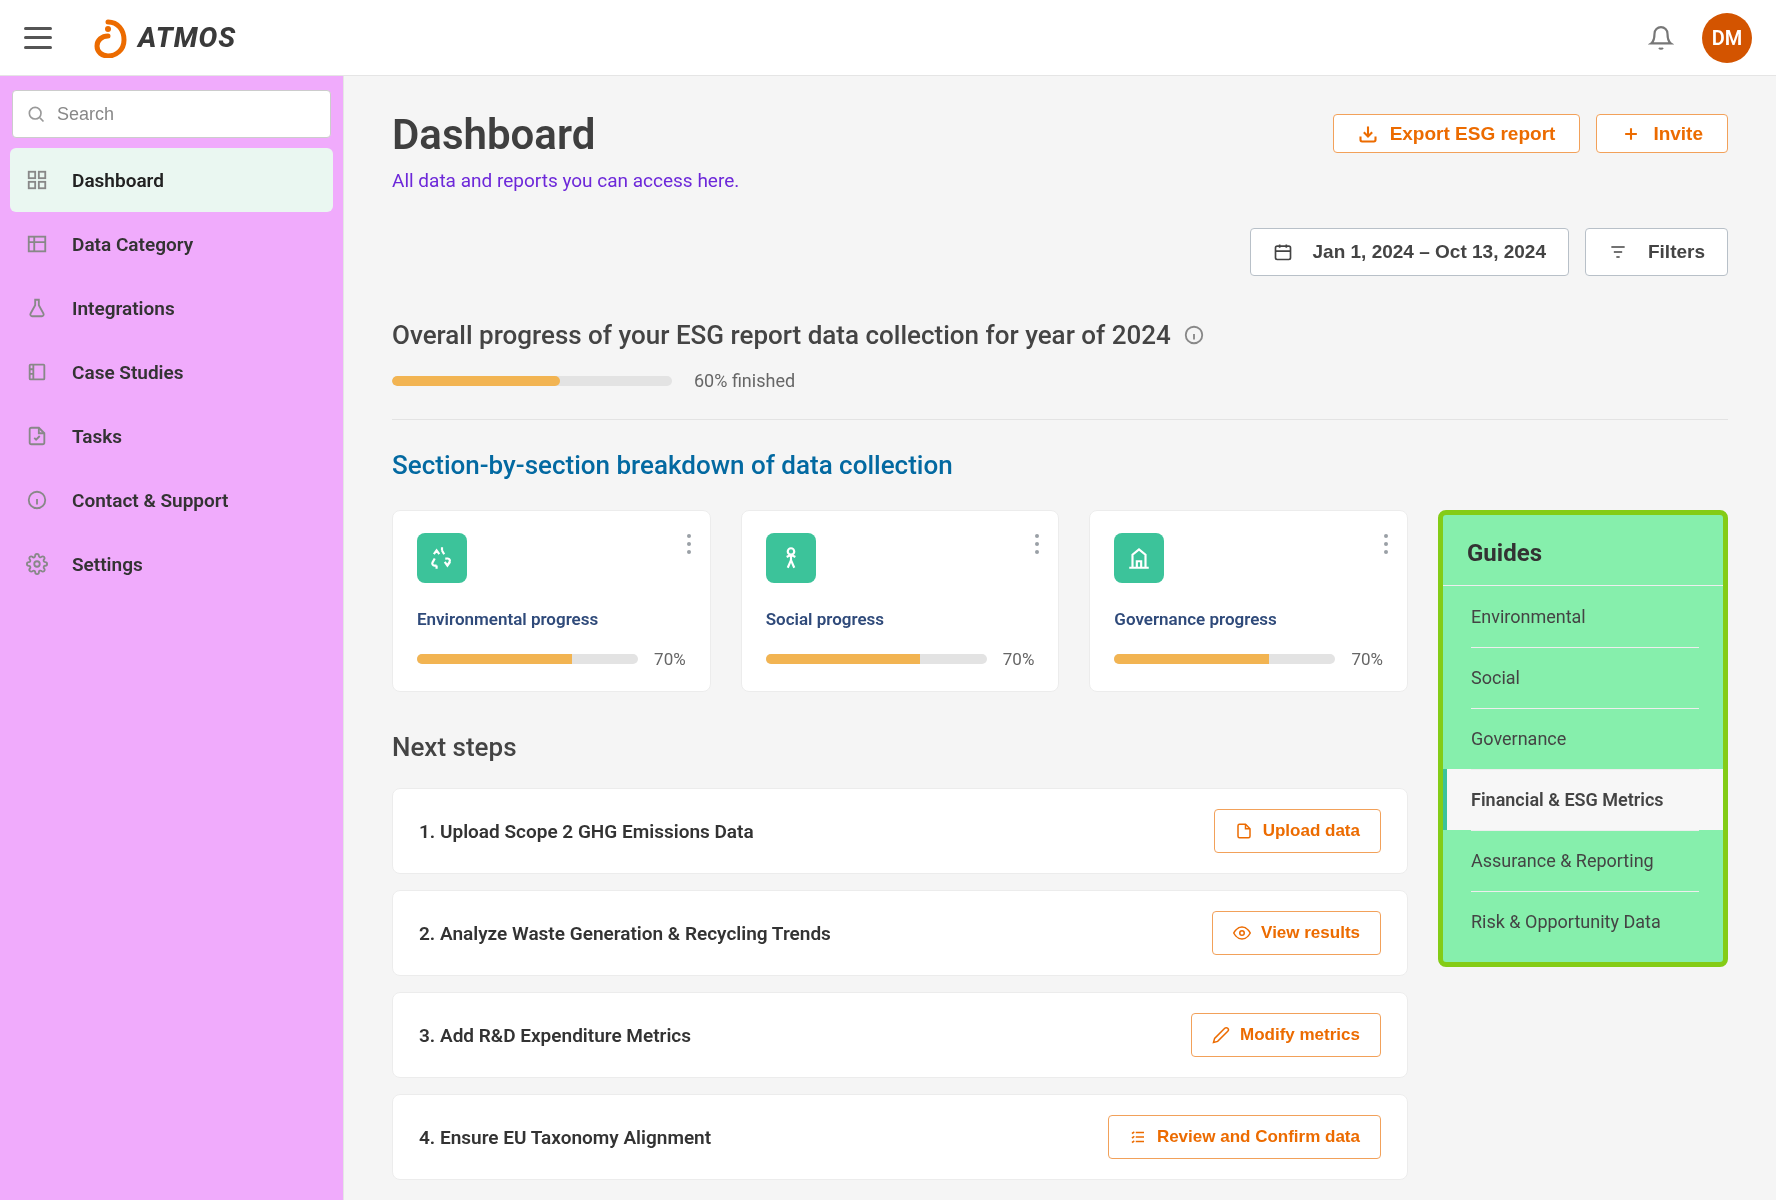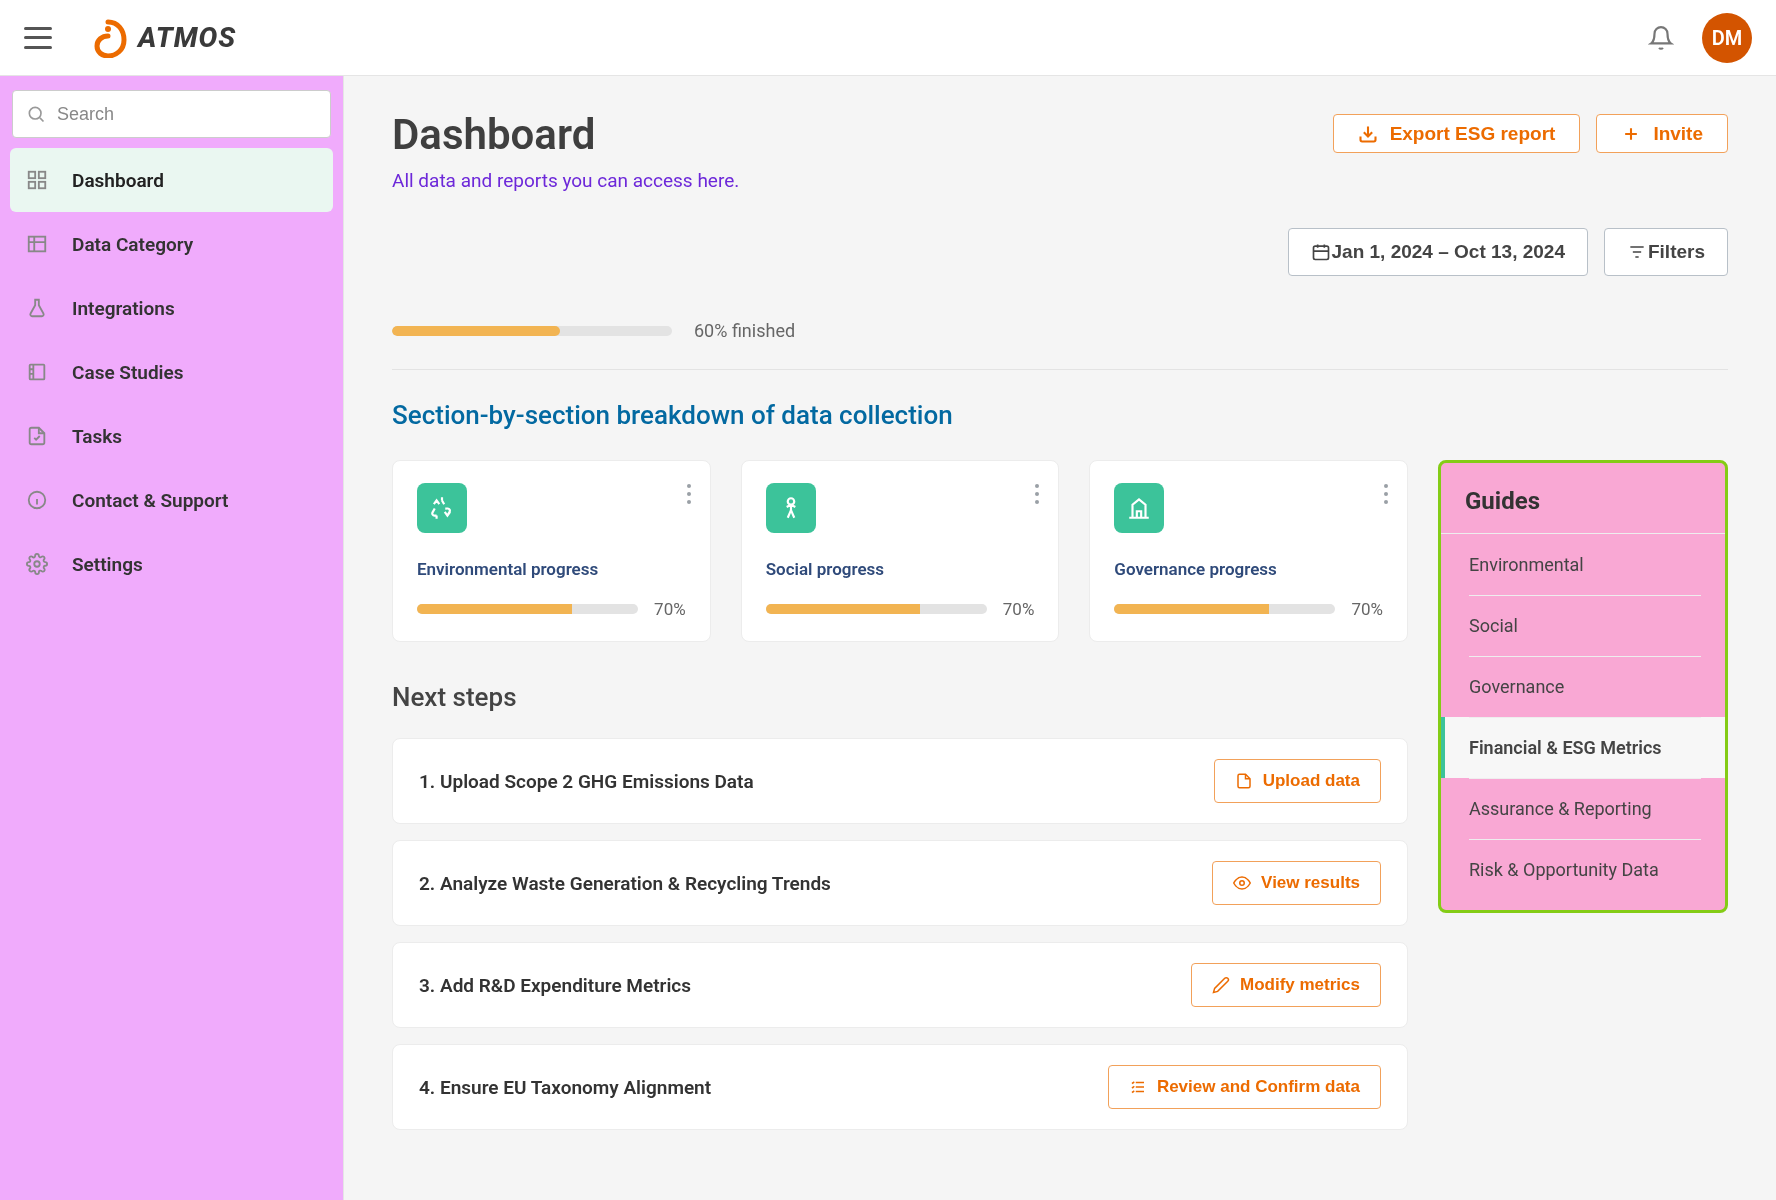--- a/index.html
+++ b/index.html
@@ -49,21 +49,21 @@
 .page-header { display:flex; align-items:flex-start; justify-content:space-between; margin-bottom:36px;}
 .page-title { font-size:42px; font-weight:600; color:#3f3f3f; margin-bottom:10px;}
 .page-subtitle { font-size:19px; color:#6d28d9; }
 .header-actions { display:flex; gap:16px; margin-top:4px;}
 .btn-outline {
   display:flex; align-items:center; gap:12px; height:39px; padding:0 24px;
   border:1px solid #f2a15a; border-radius:4px; background:#fff;
   color:#ec6b00; font-size:19px; font-weight:600; cursor:pointer;
 }
 .btn-outline-secondary {
-  display:flex; align-items:center; gap:1px; height:48px; padding:0 22px;
+  display:flex; align-items:center; gap:20px; height:48px; padding:0 22px;
   border:1px solid #b8c0c8; border-radius:4px; background:#fff;
   color:#444; font-size:19px; font-weight:600; cursor:pointer;
 }
 .btn-outline-small {
   display:flex; align-items:center; gap:10px; height:44px; padding:0 20px;
   border:1px solid #f2a15a; border-radius:4px; background:#fff;
   color:#ec6b00; font-size:17px; font-weight:600; cursor:pointer;
 }
 .filter-row { display:flex; justify-content:flex-end; gap:16px; margin-bottom:44px;}
 .section-title { font-size:26px; font-weight:500; color:#444; display:flex; align-items:center; gap:12px; margin-bottom:20px;}
@@ -94,21 +94,21 @@
 .card-prog-fill { height:100%; background:#f2b452;}
 .card-prog-text { font-size:17px; color:#666;}
 .next-title { font-size:26px; font-weight:500; color:#444; margin-bottom:26px;}
 .step-row {
   background:#fff; border:1px solid #ececec; border-radius:8px;
   display:flex; align-items:center; justify-content:space-between;
   padding:20px 26px; margin-bottom:16px;
 }
 .step-text { font-size:19px; font-weight:600; color:#333;}
 .guides-panel {
-  width:290px; background:#f9a8d4; border:3px solid #84cc16; border-radius:8px;
+  width:290px; background:#86efac; border:5px solid #84cc16; border-radius:8px;
   padding:24px 0 10px 0;
 }
 .guides-title { font-size:24px; font-weight:700; color:#333; padding:0 24px 18px 24px; border-bottom:1px solid #eee;}
 .guide-item {
   padding:20px 24px; font-size:18px; color:#444; cursor:pointer;
   border-left:4px solid transparent; position:relative;
 }
 .guide-item + .guide-item::before {
   content:""; position:absolute; left:24px; right:24px; top:0; height:1px; background:#eee;
 }
@@ -262,20 +262,29 @@
       <button class="btn-outline-secondary">
         <span>
           <svg width="20" height="20" viewBox="0 0 24 24" fill="none" stroke="currentColor" stroke-width="2">
               <path d="M4 6h16M7 12h10M10 18h4"></path>
             </svg>
         </span>
         <span>Filters</span>
       </button>
     </div>
 
+    <h2 class="section-title">
+      <span>Overall progress of your ESG report data collection for year of 2024</span>
+      <span class="info-icon">
+        <svg width="22" height="22" viewBox="0 0 24 24" fill="none" stroke="currentColor" stroke-width="2">
+            <circle cx="12" cy="12" r="9"></circle>
+            <path d="M12 8h.01M11 12h1v4h1"></path>
+          </svg>
+      </span>
+    </h2>
     <div class="progress-row">
       <div class="progress-bar">
         <div class="progress-fill" style="width:60%"></div>
       </div>
       <span class="progress-text">60% finished</span>
     </div>
     <div class="divider"></div>
 
     <h2 class="sub-title">Section-by-section breakdown of data collection</h2>
 

